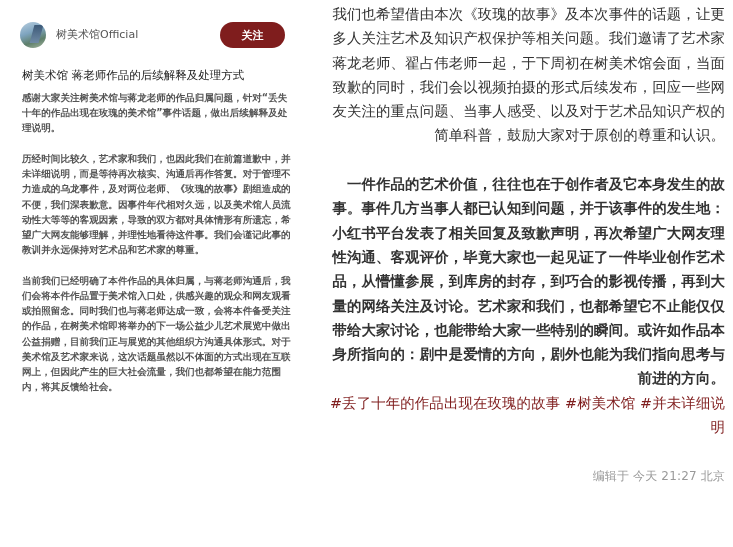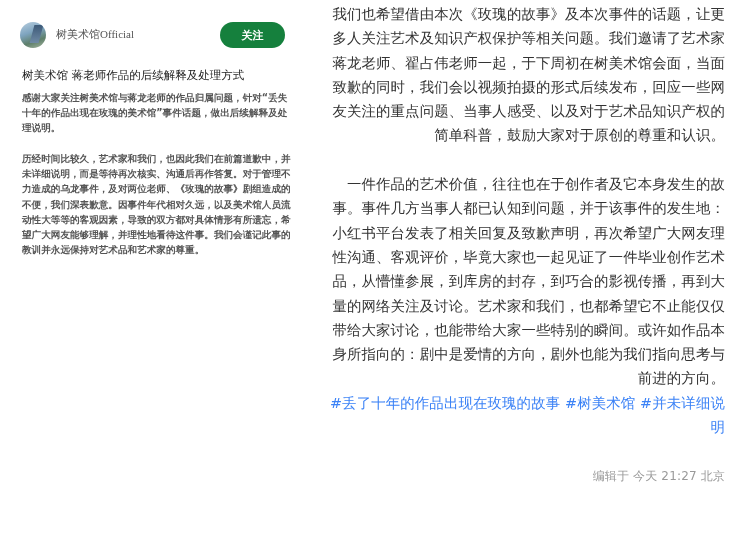--- a/index.html
+++ b/index.html
@@ -28,26 +28,26 @@
       overflow: hidden;
     }
     .avatar::after {
       content: ""; position: absolute; left: 12px; top: 3px;
       width: 9px; height: 18px;
       background: linear-gradient(180deg, #3d5a78, #6f8aa5);
       transform: skewX(-15deg);
     }
     .author-name {
       position: absolute; left: 36px; top: 5px;
-      font-size: 11px; color: #555; white-space: nowrap; font-family: Liberation Serif, serif;
+      font-size: 11px; color: #555; white-space: nowrap;
     }
     .follow-button {
       position: absolute; left: 200px; top: 0;
       width: 65px; height: 26px; border-radius: 13px;
-      background: #15803d; color: #fff; border: none;
+      background: #7f1d1d; color: #fff; border: none;
       font-size: 11px; font-weight: bold;
       display: flex; align-items: center; justify-content: center;
       cursor: pointer;
     }
     .note-title {
       position: absolute; left: 22px; top: 68px;
       width: 270px;
       font-size: 11.5px; font-weight: normal; color: #222; white-space: nowrap;
     }
     .note-body {
@@ -57,43 +57,44 @@
     .note-body p { margin: 0 0 15.4px 0; font-weight: bold; }
 
     
     .article {
       position: absolute; left: 320px; top: 2px; width: 405px;
       font-size: 14.4px; line-height: 24.3px; color: #333;
       letter-spacing: 0.15px;
       text-align: right;
     }
     .article p { margin: 0 0 24.3px 0; }
-    .article p.last { margin-bottom: 0; }
+    .article p.last { margin-bottom: 0; font-weight: bold; }
     .hashtags { color: #3b5b8f; margin: 0; }
-    .hashtag { color: #3b82f6; text-decoration: none; cursor: pointer; }
+    .hashtag { color: #7f1d1d; text-decoration: none; cursor: pointer; }
     .edit-meta {
       margin-top: 10px;
       font-size: 12px; color: #9a9a9a;
     }
   </style>
 </head>
 <body>
 
 <div class="page">
 
   <div class="note-card">
     <div class="note-header">
       <div class="avatar"></div>
       <span class="author-name">树美术馆Official</span>
       <button class="follow-button">关注</button>
     </div>
     <div class="note-title">树美术馆 蒋老师作品的后续解释及处理方式</div>
     <div class="note-body">
       <p>感谢大家关注树美术馆与蒋龙老师的作品归属问题，针对“丢失十年的作品出现在玫瑰的美术馆”事件话题，做出后续解释及处理说明。</p>
       <p>历经时间比较久，艺术家和我们，也因此我们在前篇道歉中，并未详细说明，而是等待再次核实、沟通后再作答复。对于管理不力造成的乌龙事件，及对两位老师、《玫瑰的故事》剧组造成的不便，我们深表歉意。因事件年代相对久远，以及美术馆人员流动性大等等的客观因素，导致的双方都对具体情形有所遗忘，希望广大网友能够理解，并理性地看待这件事。我们会谨记此事的教训并永远保持对艺术品和艺术家的尊重。</p>
+      <p>当前我们已经明确了本件作品的具体归属，与蒋老师沟通后，我们会将本件作品置于美术馆入口处，供感兴趣的观众和网友观看或拍照留念。同时我们也与蒋老师达成一致，会将本件备受关注的作品，在树美术馆即将举办的下一场公益少儿艺术展览中做出公益捐赠，目前我们正与展览的其他组织方沟通具体形式。对于美术馆及艺术家来说，这次话题虽然以不体面的方式出现在互联网上，但因此产生的巨大社会流量，我们也都希望在能力范围内，将其反馈给社会。</p>
     </div>
   </div>
 
   <div class="article">
     <p>我们也希望借由本次《玫瑰的故事》及本次事件的话题，让更多人关注艺术及知识产权保护等相关问题。我们邀请了艺术家蒋龙老师、翟占伟老师一起，于下周初在树美术馆会面，当面致歉的同时，我们会以视频拍摄的形式后续发布，回应一些网友关注的重点问题、当事人感受、以及对于艺术品知识产权的简单科普，鼓励大家对于原创的尊重和认识。</p>
     <p class="last">一件作品的艺术价值，往往也在于创作者及它本身发生的故事。事件几方当事人都已认知到问题，并于该事件的发生地：小红书平台发表了相关回复及致歉声明，再次希望广大网友理性沟通、客观评价，毕竟大家也一起见证了一件毕业创作艺术品，从懵懂参展，到库房的封存，到巧合的影视传播，再到大量的网络关注及讨论。艺术家和我们，也都希望它不止能仅仅带给大家讨论，也能带给大家一些特别的瞬间。或许如作品本身所指向的：剧中是爱情的方向，剧外也能为我们指向思考与前进的方向。</p>
     <p class="hashtags"><a class="hashtag">#丢了十年的作品出现在玫瑰的故事</a> <a class="hashtag">#树美术馆</a> <a class="hashtag">#并未详细说明</a></p>
     <div class="edit-meta">
       <span>编辑于</span>
       <span>今天 21:27</span>

